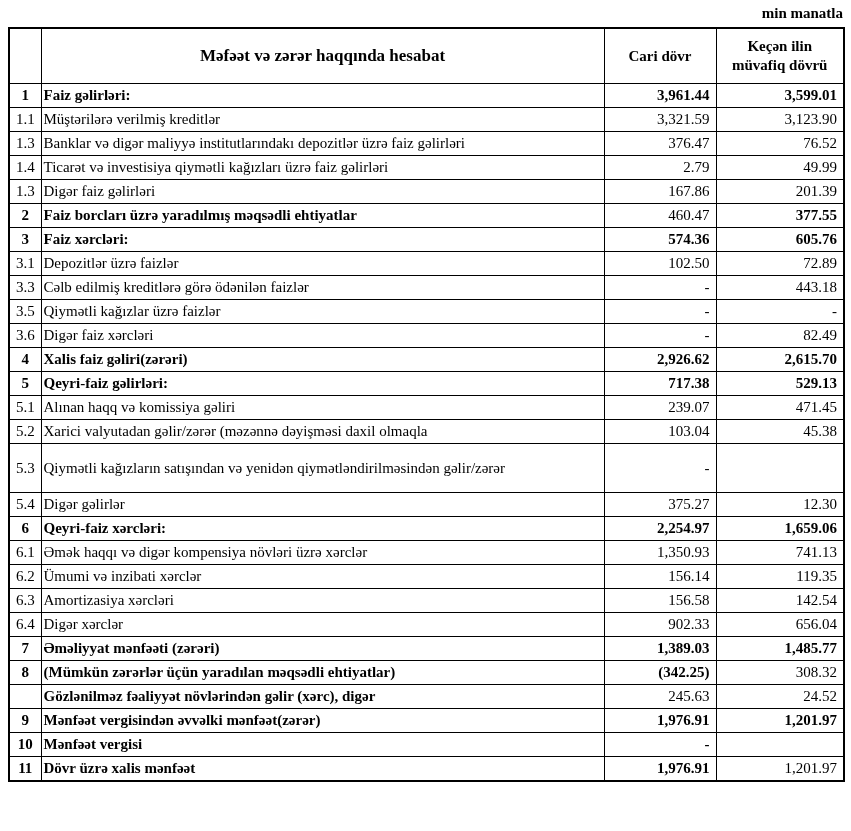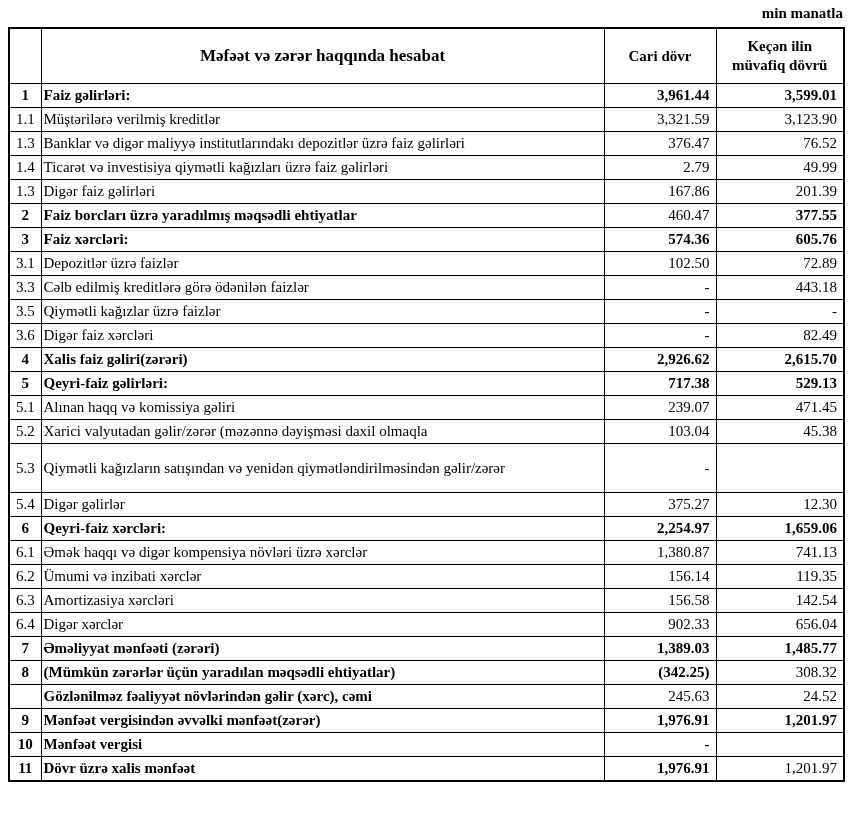--- a/index.html
+++ b/index.html
@@ -183,21 +183,21 @@
         </tr>
         <tr>
           <td class="num b">6</td>
           <td class="label b">Qeyri-faiz xərcləri:</td>
           <td class="val b">2,254.97</td>
           <td class="val b">1,659.06</td>
         </tr>
         <tr>
           <td class="num">6.1</td>
           <td class="label">Əmək haqqı və digər kompensiya növləri üzrə xərclər</td>
-          <td class="val">1,380.87</td>
+          <td class="val">1,350.93</td>
           <td class="val">741.13</td>
         </tr>
         <tr>
           <td class="num">6.2</td>
           <td class="label">Ümumi və inzibati xərclər</td>
           <td class="val">156.14</td>
           <td class="val">119.35</td>
         </tr>
         <tr>
           <td class="num">6.3</td>
@@ -218,21 +218,21 @@
           <td class="val b">1,485.77</td>
         </tr>
         <tr>
           <td class="num b">8</td>
           <td class="label b">(Mümkün zərərlər üçün yaradılan məqsədli ehtiyatlar)</td>
           <td class="val b">(342.25)</td>
           <td class="val">308.32</td>
         </tr>
         <tr>
           <td class="num b"></td>
-          <td class="label b">Gözlənilməz fəaliyyət növlərindən gəlir (xərc), cəmi</td>
+          <td class="label b">Gözlənilməz fəaliyyət növlərindən gəlir (xərc), digər</td>
           <td class="val">245.63</td>
           <td class="val">24.52</td>
         </tr>
         <tr>
           <td class="num b">9</td>
           <td class="label b">Mənfəət vergisindən əvvəlki mənfəət(zərər)</td>
           <td class="val b">1,976.91</td>
           <td class="val b">1,201.97</td>
         </tr>
         <tr>

